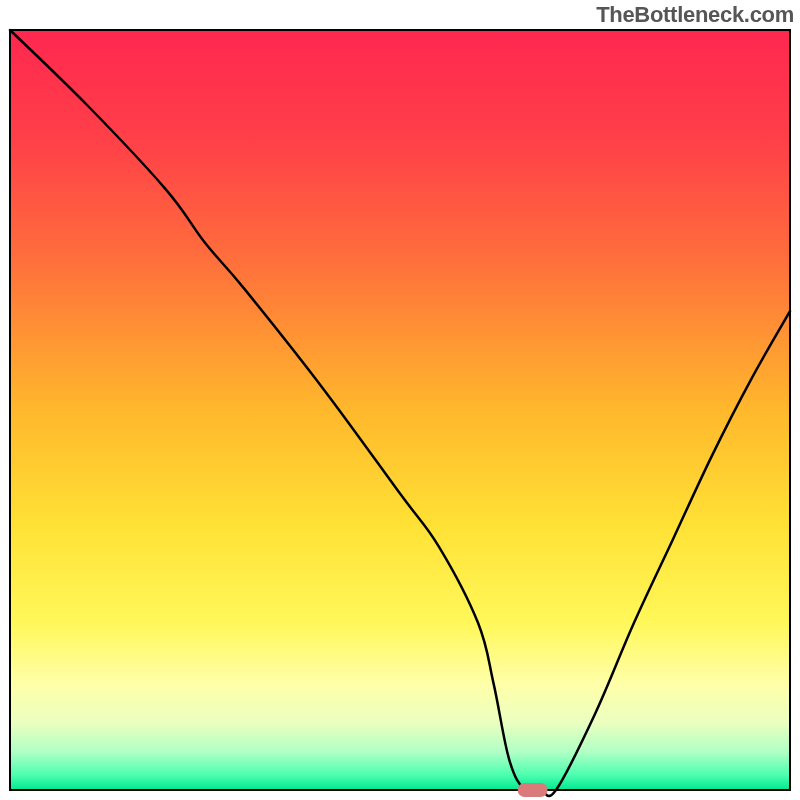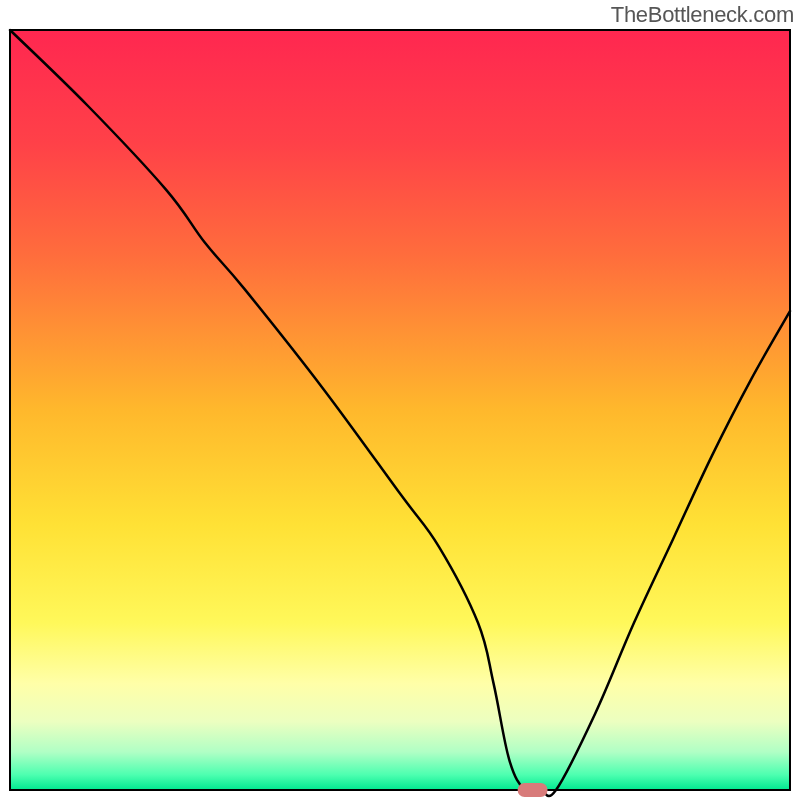--- a/index.html
+++ b/index.html
@@ -14,21 +14,21 @@
     width: 800px;
     height: 800px;
     box-sizing: border-box;
   }
   .watermark {
     position: absolute;
     top: 2px;
     right: 6px;
     font-family: Arial, Helvetica, sans-serif;
     font-size: 22px;
-    font-weight: normal;
+    font-weight: bold;
     color: #565656;
     letter-spacing: -0.3px;
   }
   svg {
     display: block;
   }
 </style>
 </head>
 <body>
 

